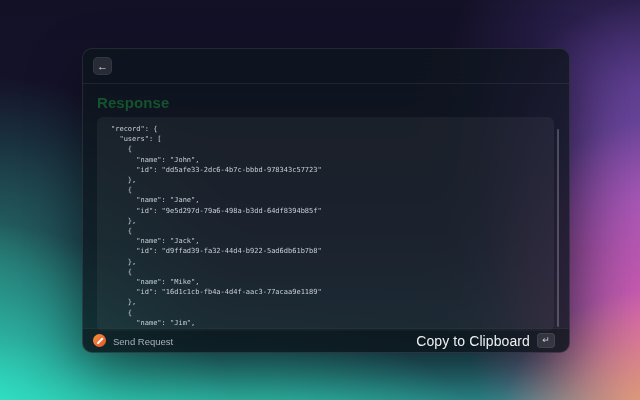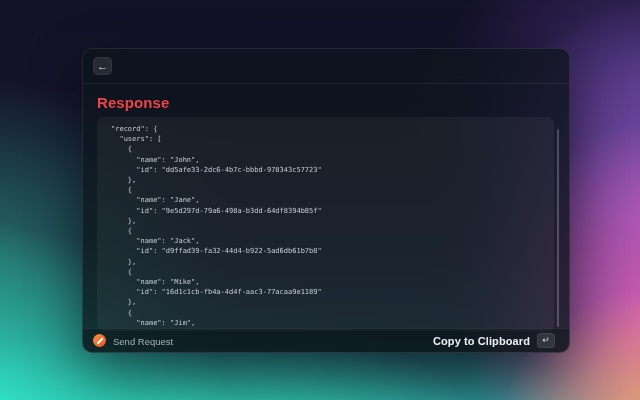--- a/index.html
+++ b/index.html
@@ -32,21 +32,21 @@
     display: flex; align-items: center; padding: 0 10px;
   }
   .back-btn {
     width: 19px; height: 18px; border-radius: 5px;
     background: rgba(255,255,255,0.10);
     border: 1px solid rgba(255,255,255,0.06);
     color: #dde2e8; font-size: 11px; line-height: 16px; text-align: center;
     cursor: pointer;
   }
   .page-title {
-    color: #ef4444; font-size: 15px; font-weight: 700;
+    color: #14532d; font-size: 15px; font-weight: 700;
     margin: 10px 0 26px 14px; letter-spacing: 0.1px;
   }
   .code-block {
     position: absolute; left: 14px; top: 68px; width: 457px; height: 214px;
     background: rgba(255,255,255,0.05);
     border-radius: 6px;
     padding: 7px 10px 0 14px;
     overflow: hidden;
   }
   .code-line {
@@ -75,21 +75,21 @@
   }
   .send-icon .slash {
     position: absolute; left: 2.5px; top: 5.7px; width: 8px; height: 1.6px;
     background: #ffffff; border-radius: 1px;
     transform: rotate(-45deg);
   }
   .send-label { color: #a9afb8; font-size: 9.5px; }
   .footer-right {
     margin-left: auto; display: flex; align-items: center; gap: 7px; cursor: pointer;
   }
-  .copy-label { color: #edf0f3; font-size: 11px; font-weight: 700; letter-spacing: 0.1px; }
+  .copy-label { color: #edf0f3; font-size: 14px; font-weight: 400; letter-spacing: 0.1px; }
   .keycap {
     width: 18px; height: 15px; border-radius: 4px;
     background: rgba(255,255,255,0.11);
     border: 1px solid rgba(255,255,255,0.07);
     color: #c9ced6; font-size: 9px; line-height: 13px; text-align: center;
   }
 </style>
 </head>
 <body>
 

